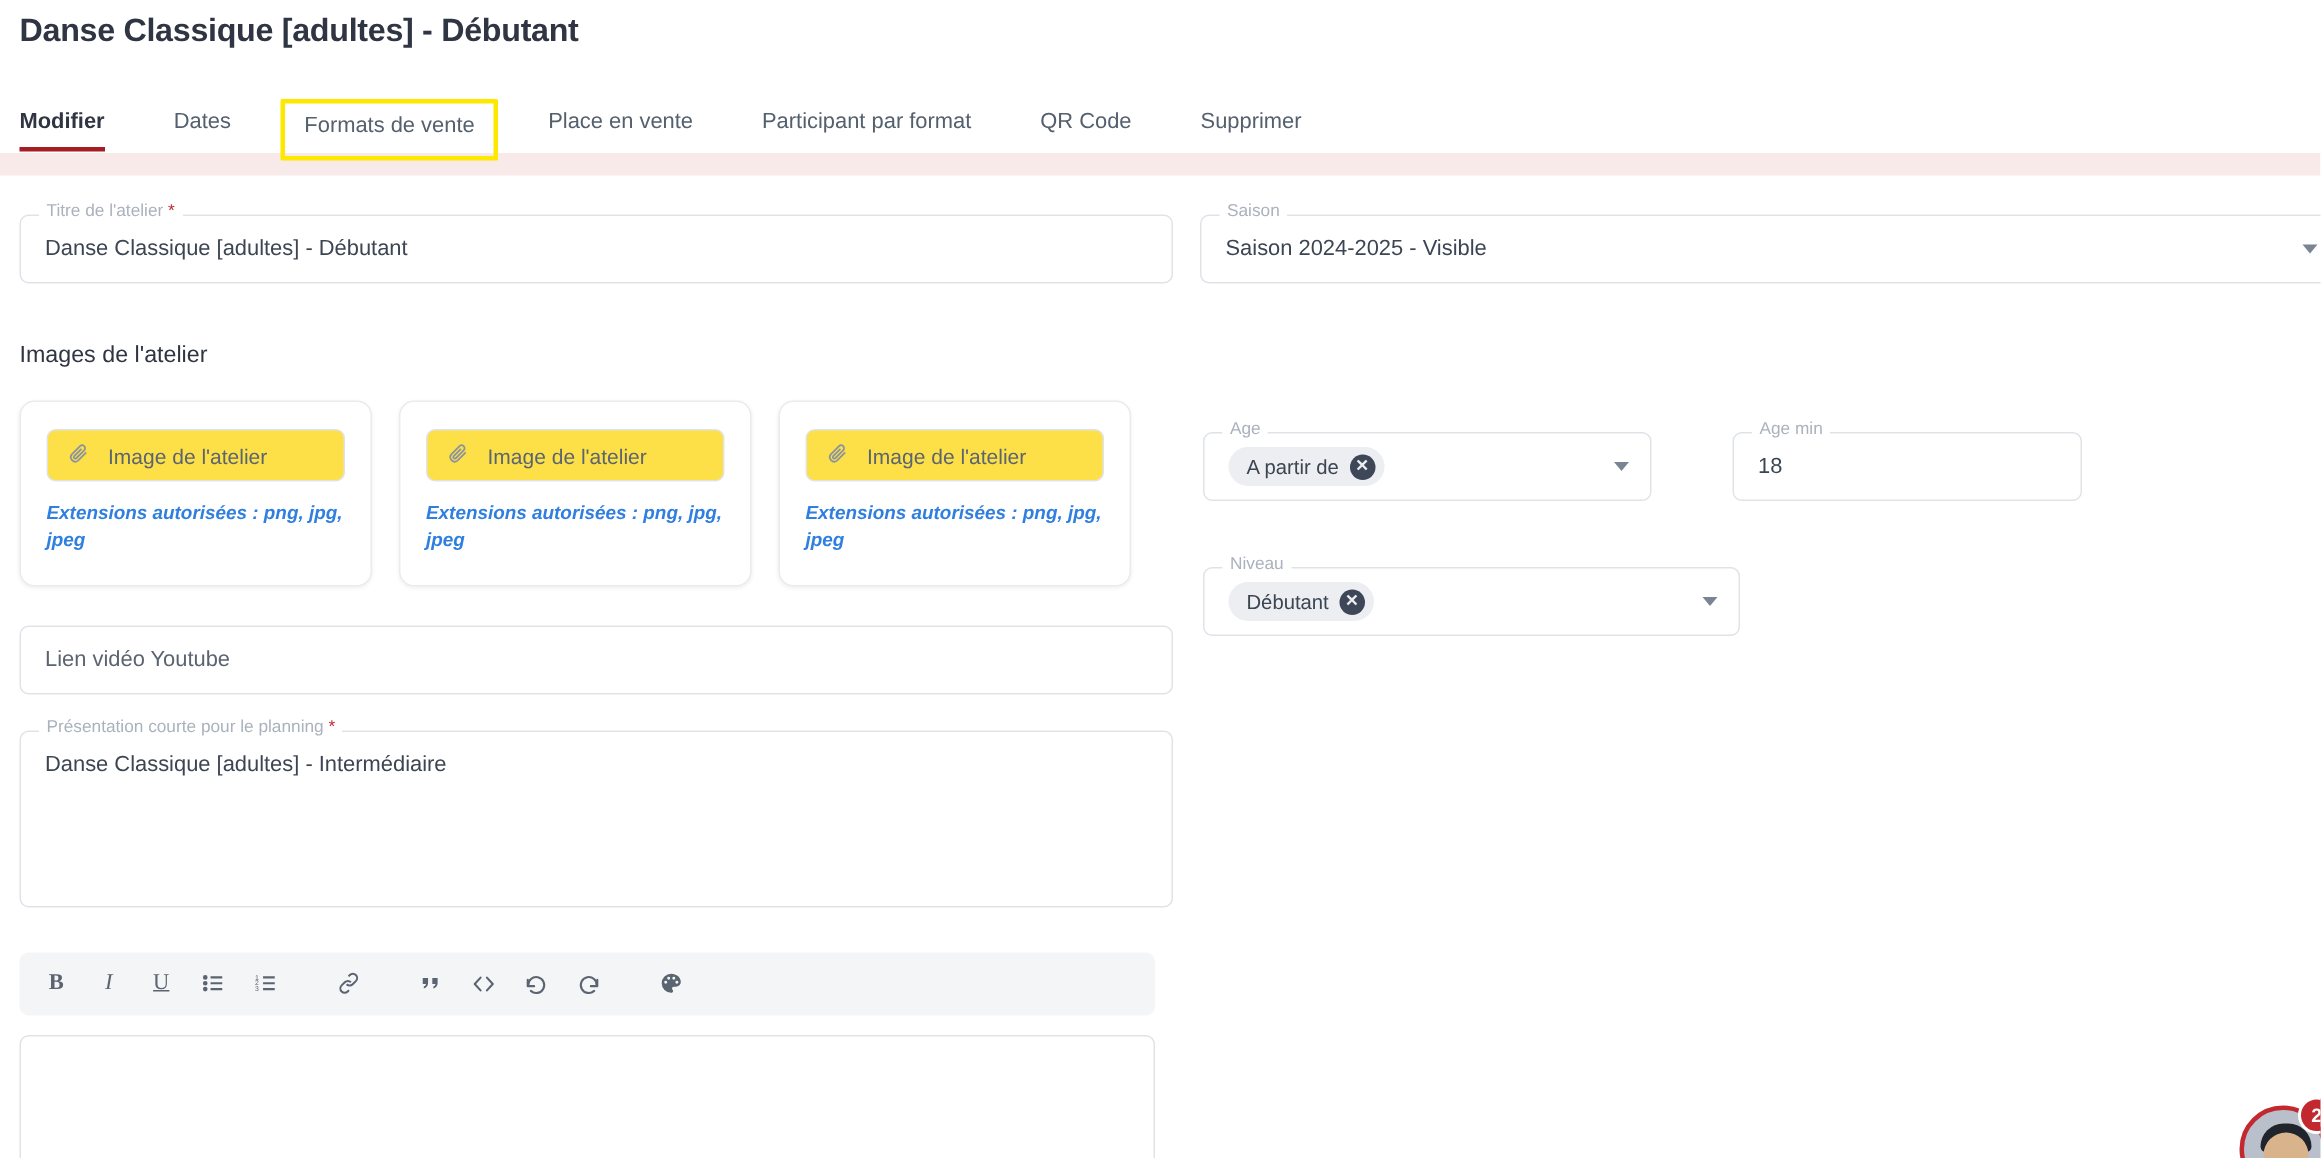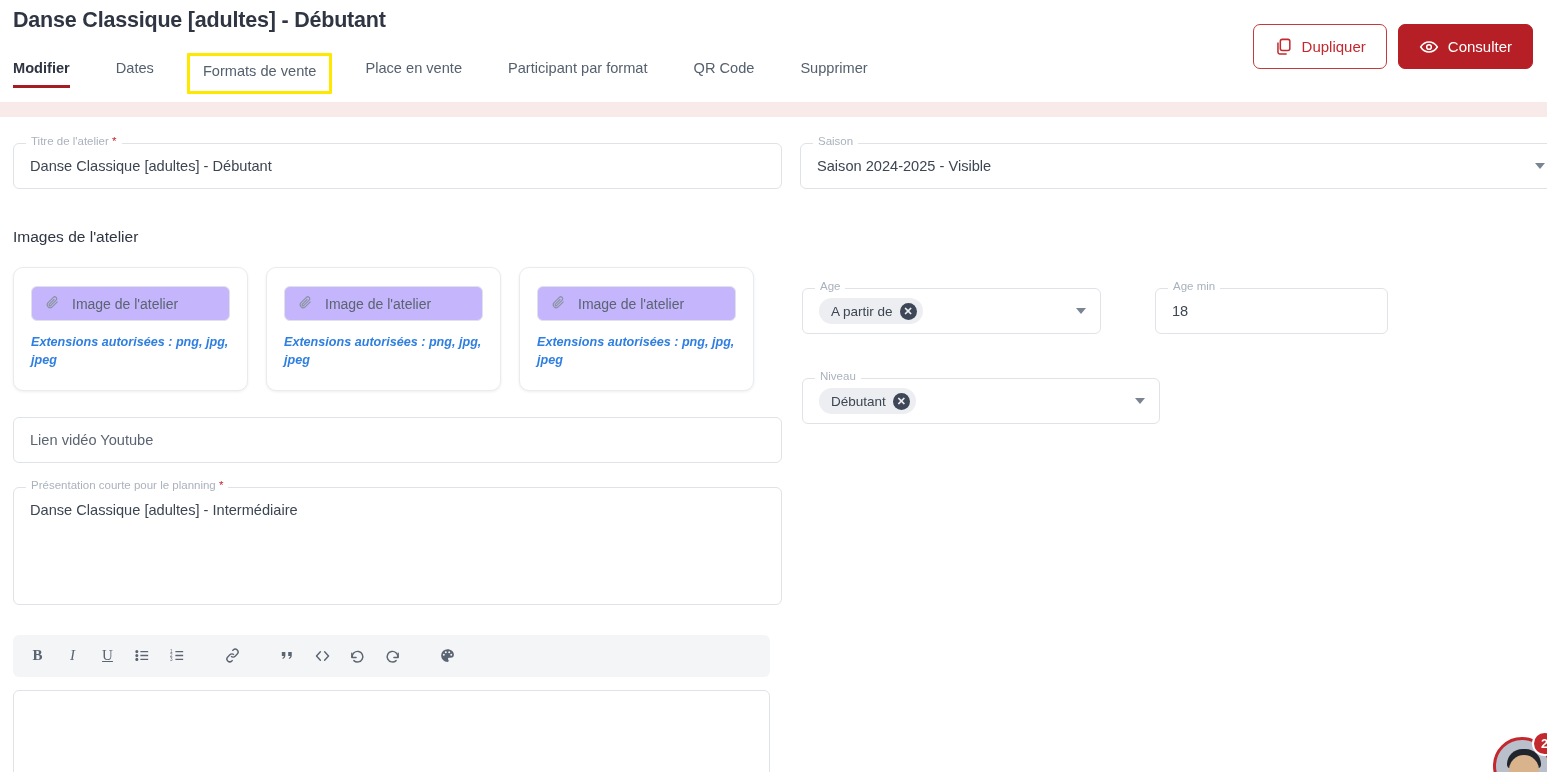--- a/index.html
+++ b/index.html
@@ -36,20 +36,21 @@
     position: relative;
     font-size: 14.6px;
     color: #55606e;
     padding: 7px 0 12px 0;
     margin-right: 46px;
     white-space: nowrap;
     cursor: pointer;
     background: transparent;
     border: none;
     font-family: "Liberation Sans", sans-serif;
+    margin-top: 13px;
   }
   .tab.active {
     color: #2f3542;
     font-weight: bold;
   }
   .tab.active::after {
     content: "";
     position: absolute;
     left: 0; right: 0; bottom: 0;
     height: 3px;
@@ -198,21 +199,21 @@
     display: flex;
     align-items: center;
     gap: 12px;
     border: 1px solid #dfe3e8;
     border-radius: 6px;
     height: 35px;
     padding: 16px 13px;
     font-size: 14px;
     color: #5b6471;
     cursor: pointer;
-    background: #c4b5fd;
+    background: #fde047;
   }
   .ext-note {
     margin-top: 12px;
     font-size: 12.6px;
     font-style: italic;
     font-weight: bold;
     color: #2f7fe0;
     line-height: 1.45;
   }
 
@@ -323,40 +324,20 @@
   <div class="tabs">
     <button class="tab active">Modifier</button>
     <button class="tab">Dates</button>
     <button class="tab highlighted">Formats de vente</button>
     <button class="tab">Place en vente</button>
     <button class="tab">Participant par format</button>
     <button class="tab">QR Code</button>
     <button class="tab">Supprimer</button>
   </div>
 
-  <div class="header-actions">
-    <div class="btn btn-outline">
-      <span>
-        <svg width="19" height="19" viewBox="0 0 24 24" fill="none" stroke="#c2282e" stroke-width="1.9">
-          <rect x="8" y="3" width="12" height="14" rx="2.5"></rect>
-          <path d="M5 7v12a2.5 2.5 0 0 0 2.5 2.5H16"></path>
-        </svg>
-      </span>
-      <span>Dupliquer</span>
-    </div>
-    <div class="btn btn-filled">
-      <span>
-        <svg width="20" height="20" viewBox="0 0 24 24" fill="none" stroke="#ffffff" stroke-width="1.8">
-          <path d="M2 12s3.8-6 10-6 10 6 10 6-3.8 6-10 6-10-6-10-6z"></path>
-          <circle cx="12" cy="12" r="2.8"></circle>
-        </svg>
-      </span>
-      <span>Consulter</span>
-    </div>
-  </div>
 </div>
 
 <div class="pink-strip"></div>
 
 <div class="body">
 
 
   <div class="row-1">
     <div class="col-left">
       <div class="field">

